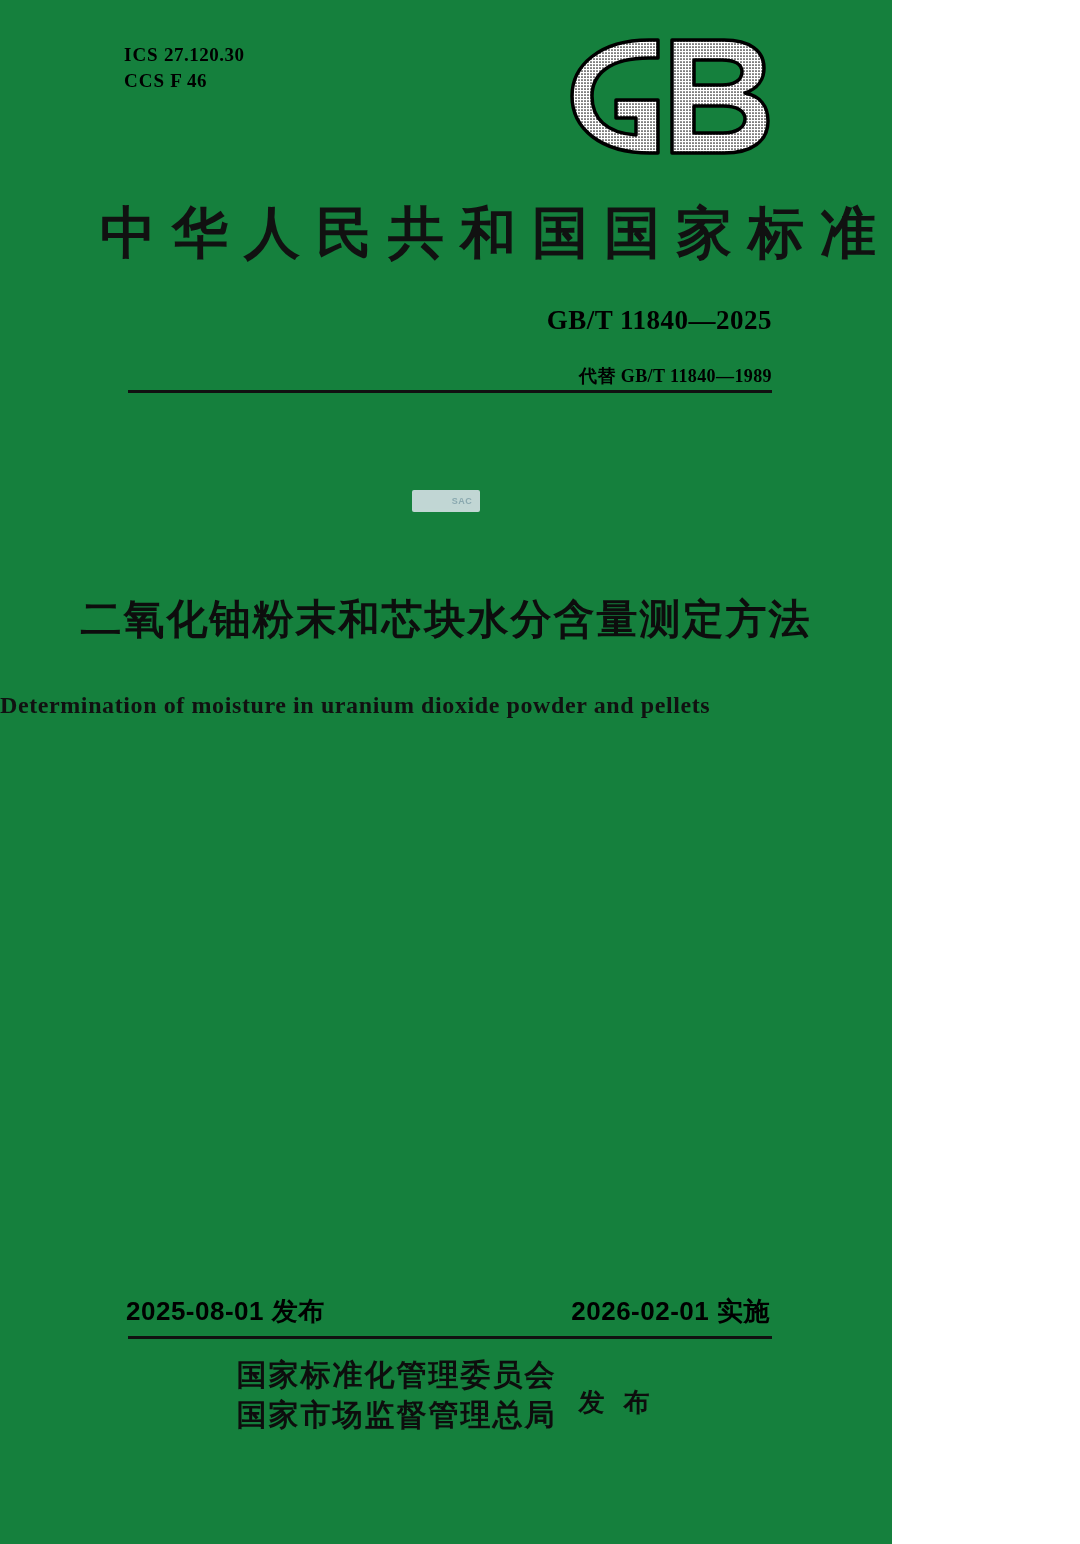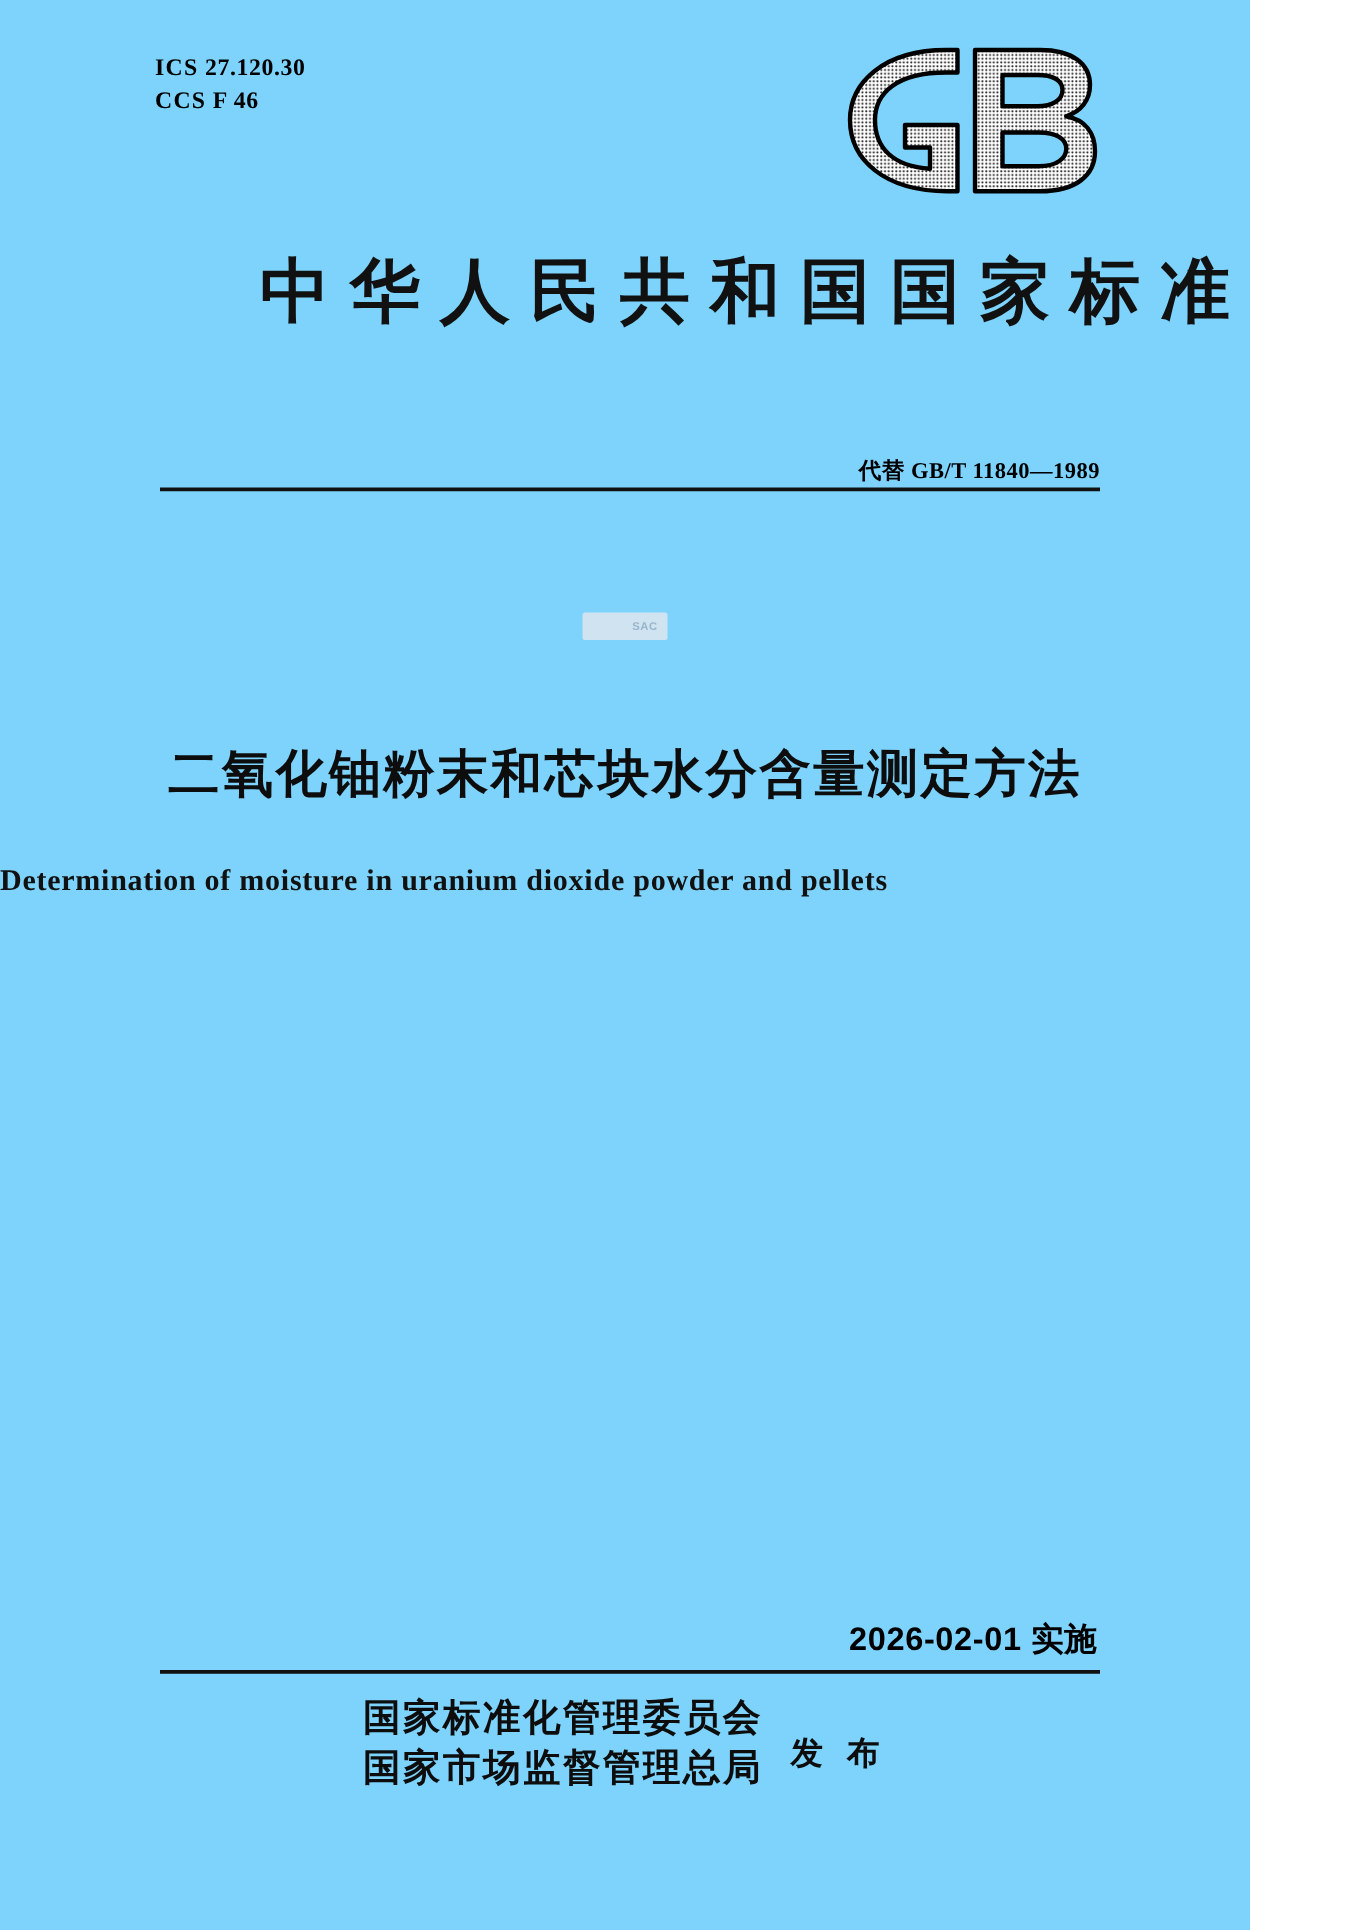--- a/index.html
+++ b/index.html
@@ -12,23 +12,23 @@
     height: 1544px;
     position: relative;
     font-family: "Liberation Serif", serif;
     color: #000000;
     overflow: hidden;
   }
 
   .page {
     position: absolute;
     left: 0; top: 0;
-    width: 1000px;
+    width: 892px;
     height: 1544px;
-    background: #7dd3fc;
+    background: #15803d;
   }
 
   
   .ics-block {
     position: absolute;
     left: 124px;
     top: 42px;
     font-family: "Liberation Serif", serif;
     font-weight: bold;
     font-size: 19px;
@@ -232,29 +232,31 @@
       <path d="M95 6 C45 6 18 32 18 62 C18 94 46 119 96 119 L104 119 L104 66 L62 66 L62 84 L82 84 L82 101 C52 99 38 84 38 62 C38 40 56 24 95 24 L104 24 L104 6 Z" fill="url(#hatch)" stroke="#000" stroke-width="3.5" stroke-linejoin="round"></path>
 
       <path d="M118 6 L170 6 C196 6 210 17 210 34 C210 46 203 55 191 59 C206 62 214 72 214 87 C214 107 198 119 170 119 L118 119 Z
                M140 26 L140 51 L168 51 C180 51 188 46 188 38 C188 30 180 26 168 26 Z
                M140 72 L140 99 L169 99 C183 99 191 93 191 85 C191 77 183 72 169 72 Z" fill="url(#hatch)" stroke="#000" stroke-width="3.5" stroke-linejoin="round" fill-rule="evenodd"></path>
     </svg>
   </div>
 
   <div class="national-title">中华人民共和国国家标准</div>
 
+  <div class="std-no">GB/T 11840—2025</div>
   <div class="std-replace">代替 GB/T 11840—1989</div>
 
   <div class="rule-top"></div>
 
   <div class="watermark">SAC</div>
 
   <div class="doc-title-cn">二氧化铀粉末和芯块水分含量测定方法</div>
   <div class="doc-title-en">Determination of moisture in uranium dioxide powder and pellets</div>
 
+  <div class="date-issue">2025-08-01 发布</div>
   <div class="date-impl">2026-02-01 实施</div>
 
   <div class="rule-bottom"></div>
 
   <div class="issuer">
     <div class="issuer-names">
       <div>国家标准化管理委员会</div>
       <div>国家市场监督管理总局</div>
     </div>
     <div class="issuer-verb">发 布</div>

